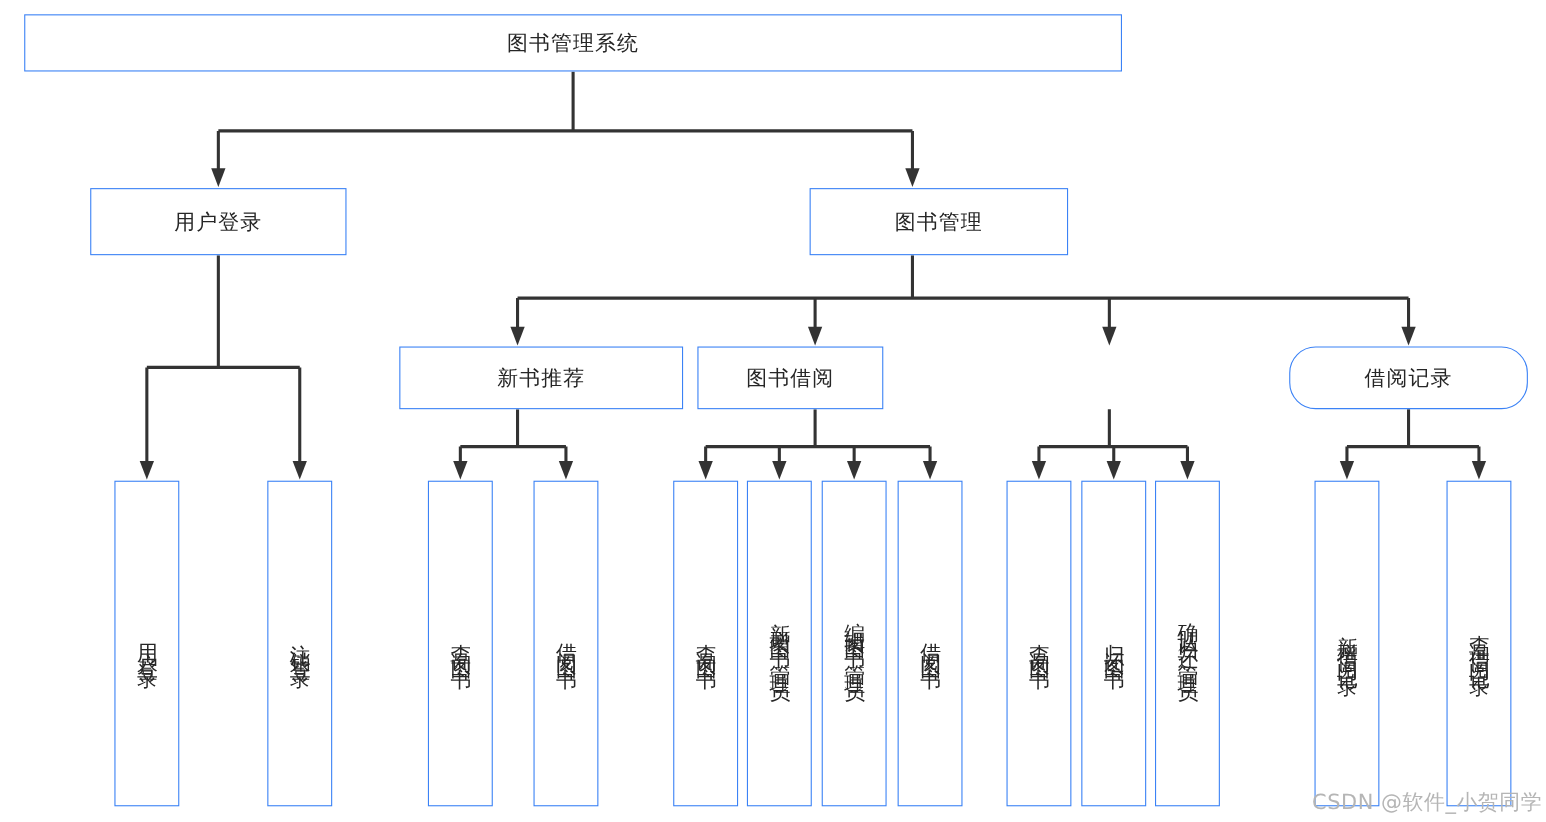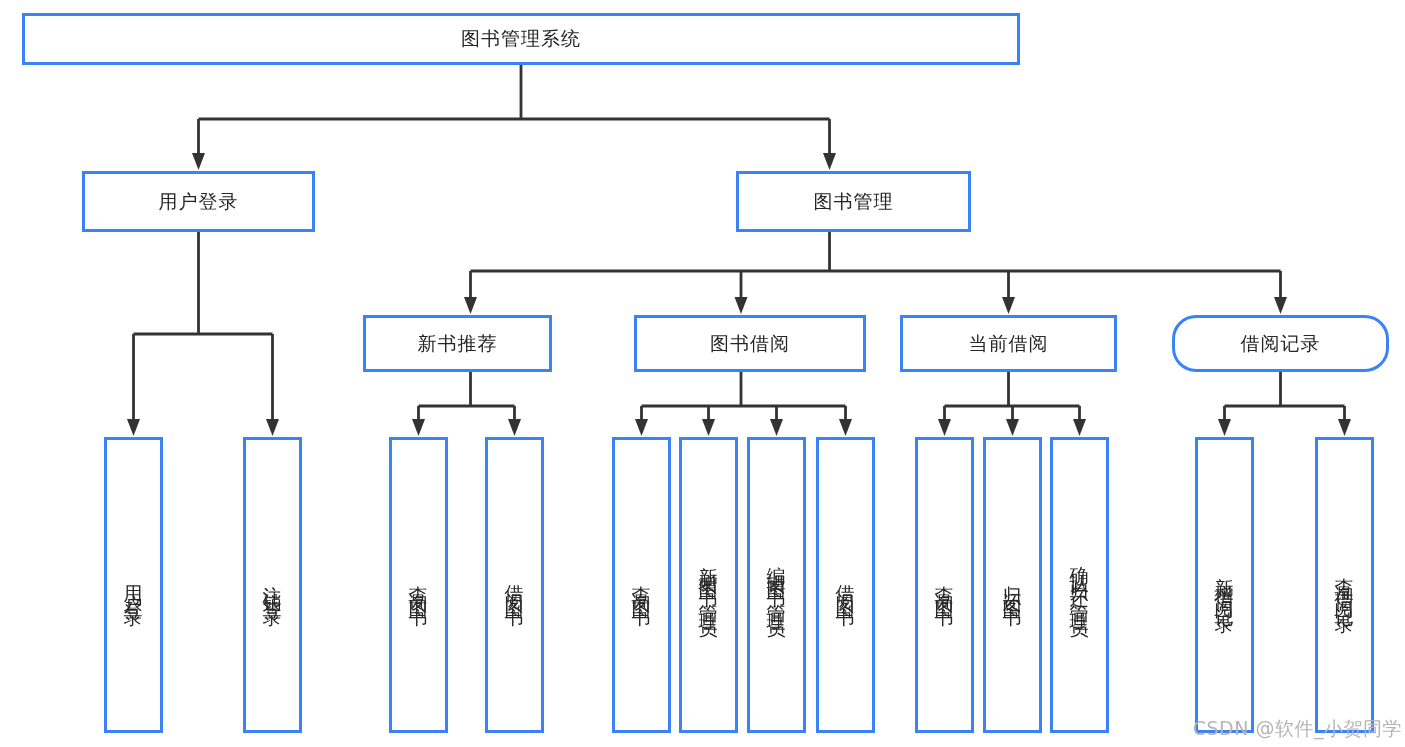--- a/index.html
+++ b/index.html
@@ -10,21 +10,21 @@
     font-family:"DejaVu Sans","Liberation Sans",sans-serif;
     overflow:hidden;
   }
   #connectors { position:absolute; left:0; top:0; width:1405px; height:747px; }
   #connectors path { stroke:#333333; stroke-width:2.8; fill:none; }
   #connectors polygon { fill:#333333; stroke:none; }
   .node {
     position:absolute;
     box-sizing:border-box;
     background:#ffffff;
-    border:3px solid #3b82f6;
+    border:1px solid #3b82f6;
     display:flex;
     align-items:center;
     justify-content:center;
     color:#262626;
     font-size:19px;
     letter-spacing:1px;
     white-space:nowrap;
     z-index:2;
   }
   .leaf .vtext {
@@ -77,23 +77,22 @@
     <polygon points="1073,419 1086,419 1079.5,436"></polygon>
     <polygon points="1218,419 1231,419 1224.5,436"></polygon>
     <polygon points="1338,419 1351,419 1344.5,436"></polygon>
   </svg>
 
   <div class="node" style="left:22px; top:13px; width:998px; height:52px;">图书管理系统</div>
 
   <div class="node" style="left:82px; top:171px; width:233px; height:61px;">用户登录</div>
   <div class="node" style="left:712px; top:171px; width:235px; height:61px;margin-left:24px;">图书管理</div>
 
-  <div class="node" style="left:363px; top:315px; width:189px; height:57px;">新书推荐</div>
-  <div class="node" style="left:634px; top:315px; width:232px; height:57px;text-align:center;">图书借阅</div>
-  <div class="node" style="left:900px; top:315px; width:217px; height:57px;">当前借阅</div>
+  <div class="node" style="left:363px; top:315px; width:258px; height:57px;">新书推荐</div>
+  <div class="node" style="left:634px; top:315px; width:169px; height:57px;text-align:center;">图书借阅</div>
   <div class="node" style="left:1172px; top:315px; width:217px; height:57px;border-radius:24px;">借阅记录</div>
 
   <div class="node leaf" style="left:104px; top:437px; width:59px; height:296px;">
     <span class="vtext">用户登录</span>
   </div>
   <div class="node leaf" style="left:243px; top:437px; width:59px; height:296px;">
     <span class="vtext">注销登录</span>
   </div>
 
   <div class="node leaf" style="left:389px; top:437px; width:59px; height:296px;">

